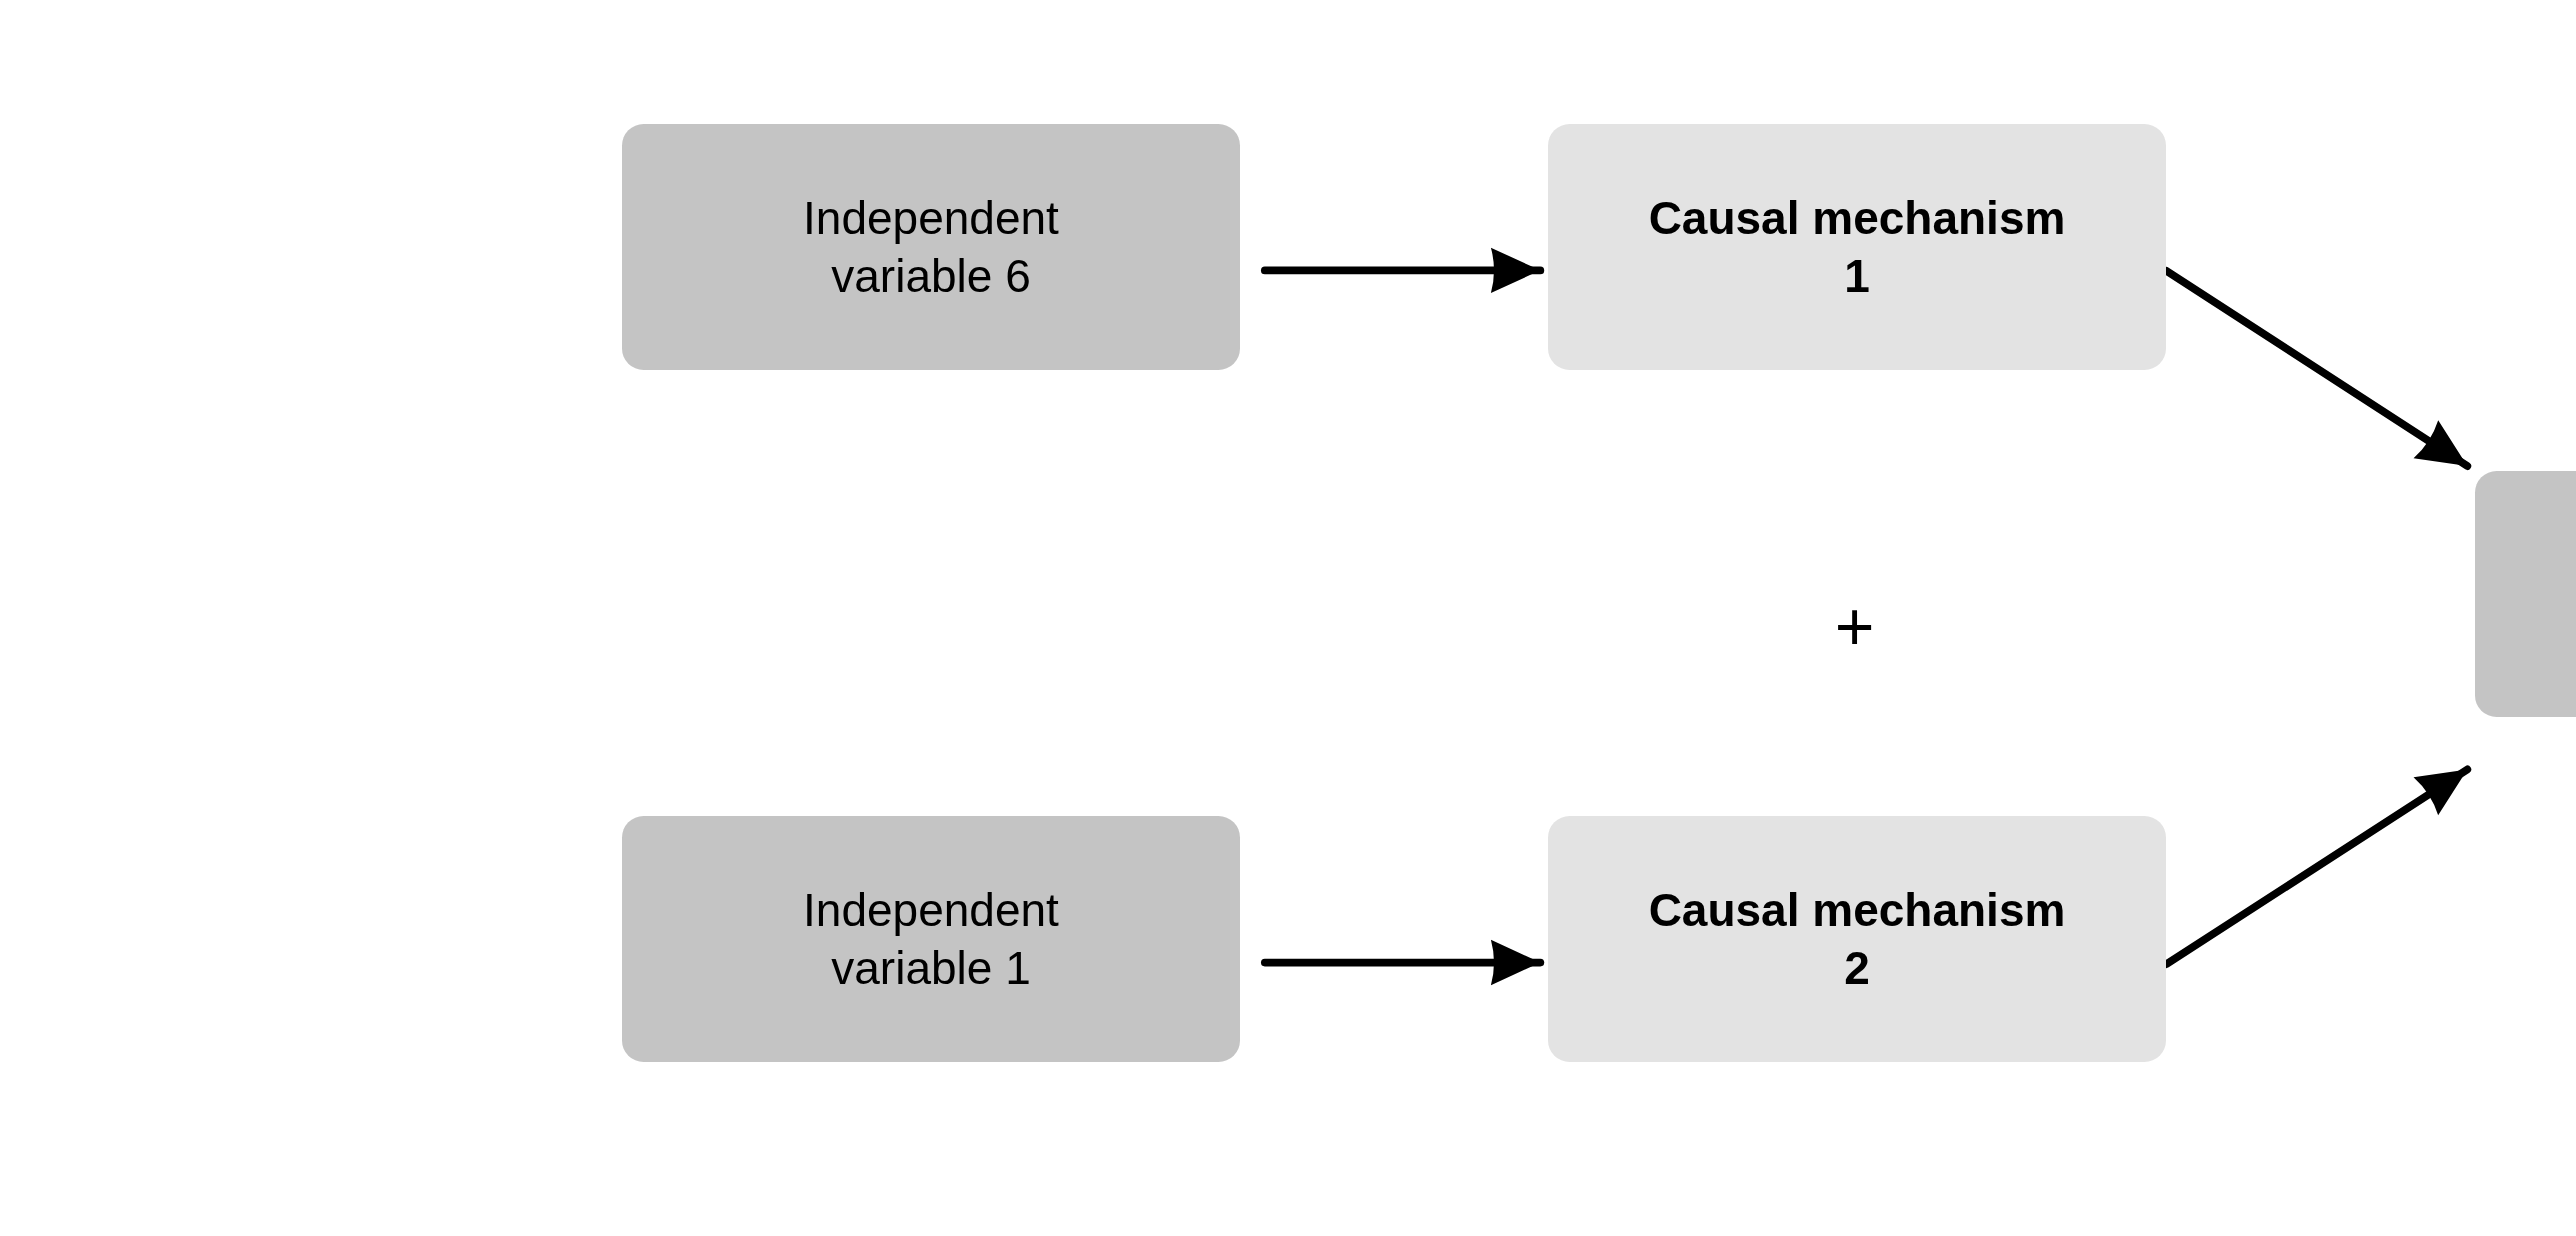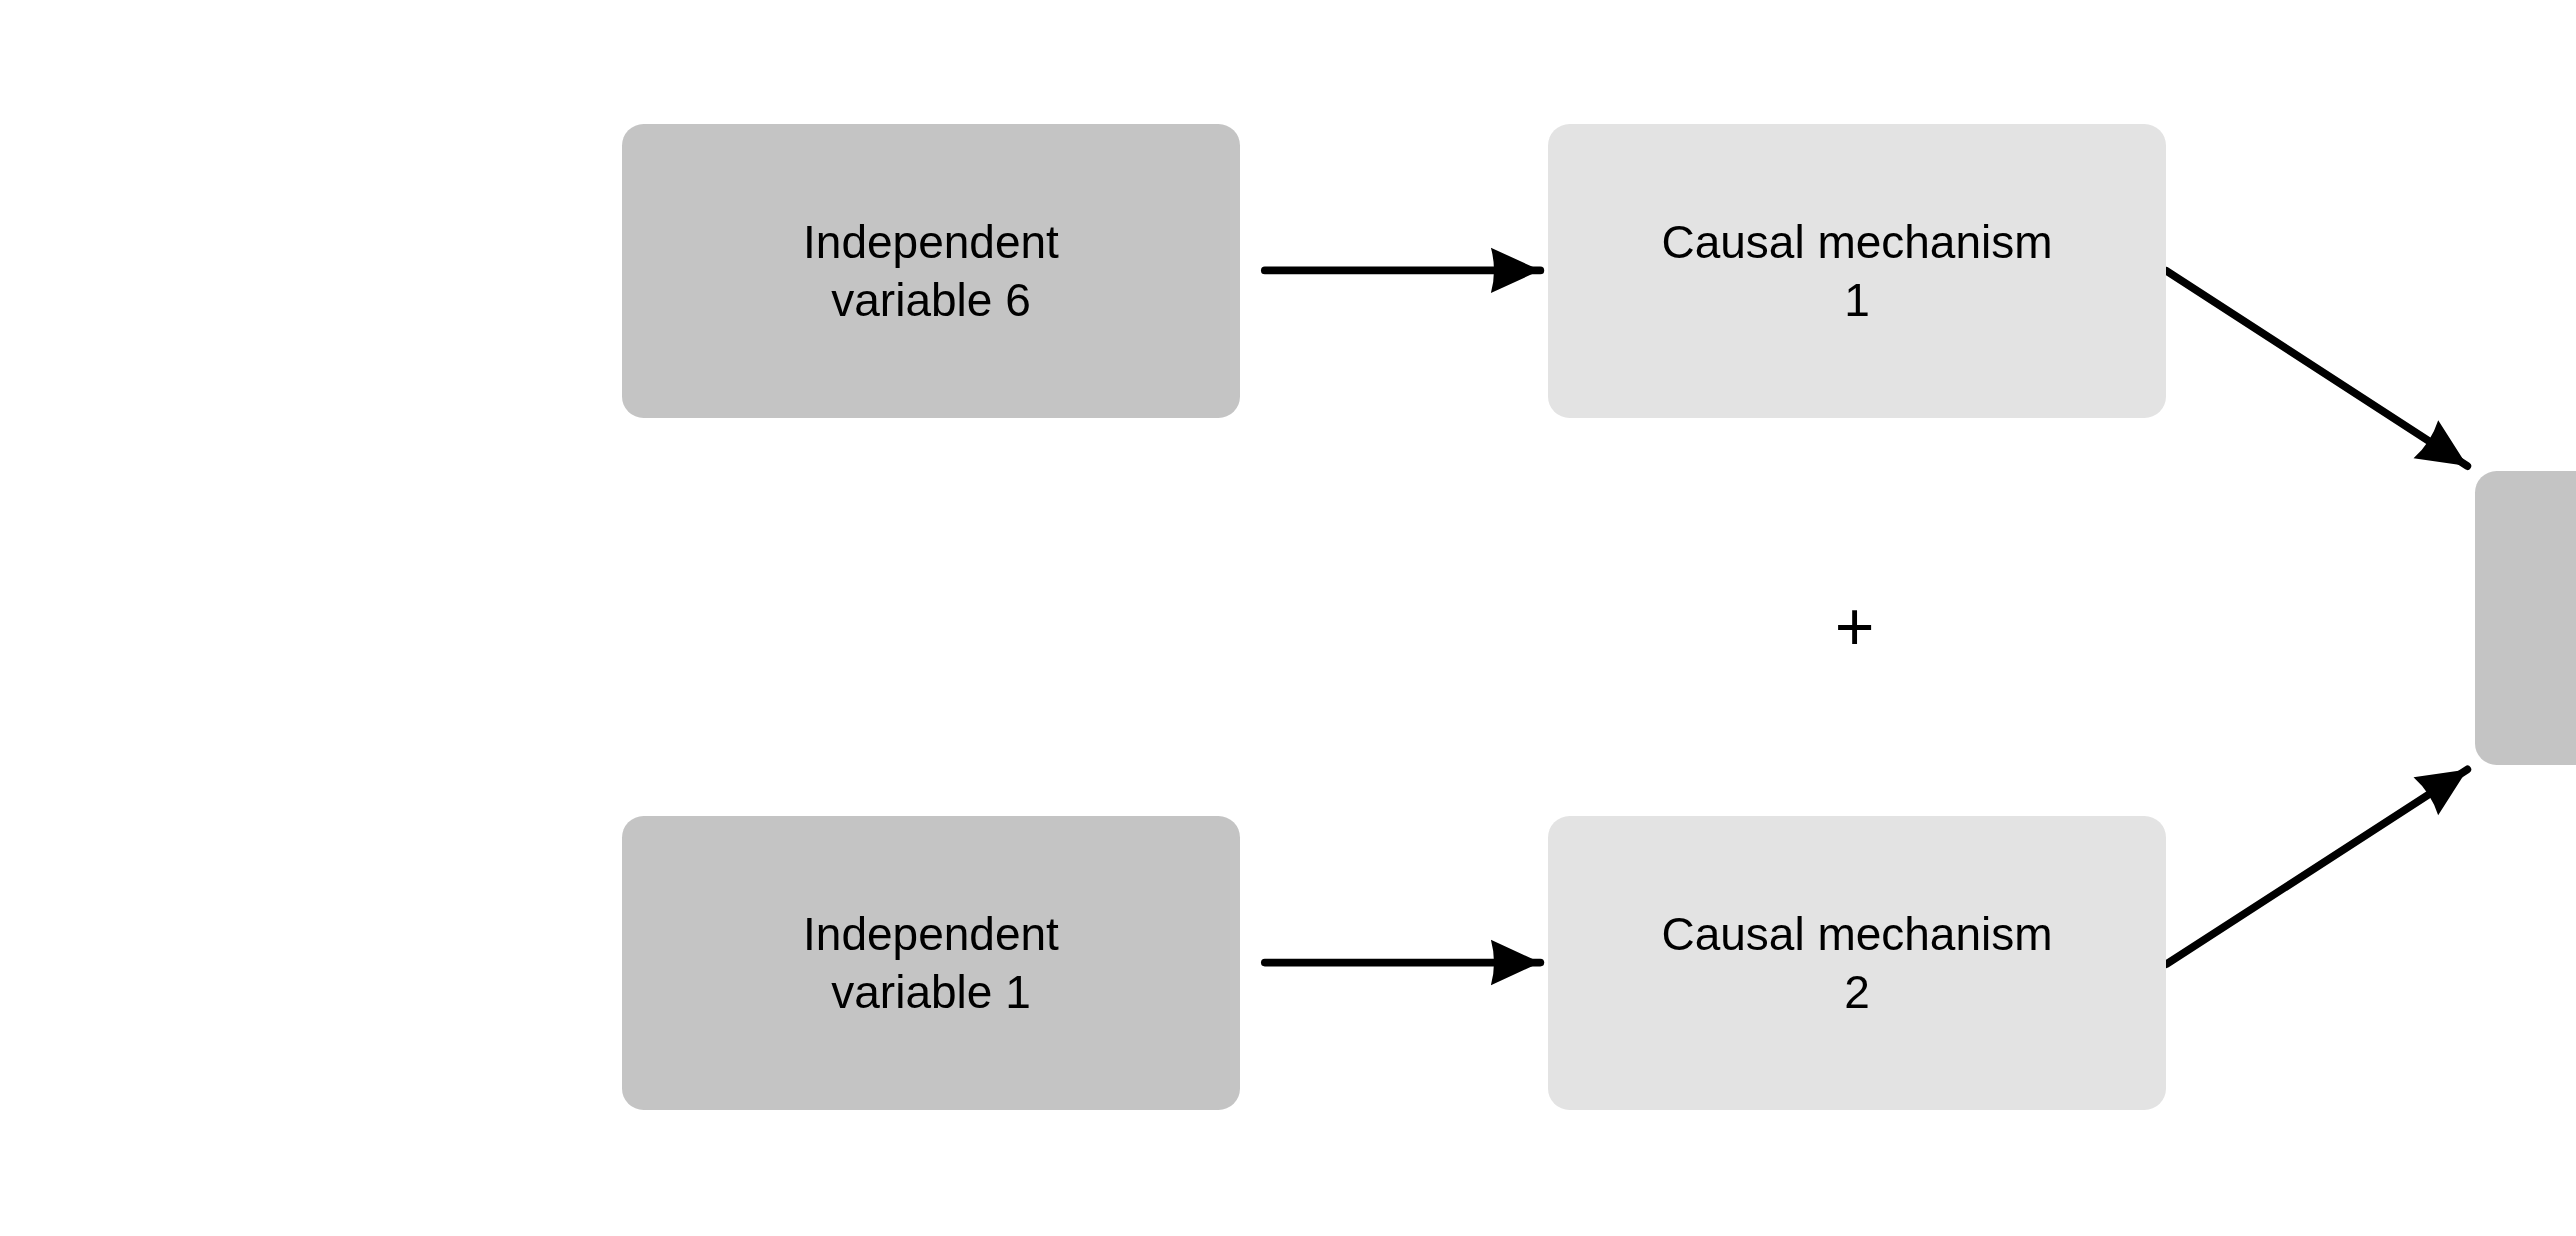--- a/index.html
+++ b/index.html
@@ -19,33 +19,33 @@
     position: absolute;
     left: 0;
     top: 0;
     width: 3709px;
     height: 1236px;
     pointer-events: none;
   }
   .node {
     position: absolute;
     width: 618px;
-    height: 294px;
+    height: 246px;
     border-radius: 21.6px;
     display: flex;
     flex-direction: column;
     align-items: center;
     justify-content: center;
     text-align: center;
     color: var(--color-text, #000000);
     font-size: 46px;
     line-height: 58px;
   }
   .node.fill-variable { background: var(--color-variable-box-fill, #c4c4c4); }
-  .node.fill-mechanism { background: var(--color-mechanism-box-fill, #e3e3e3); }
+  .node.fill-mechanism { background: var(--color-mechanism-box-fill, #e3e3e3); font-weight: bold; }
   #node-iv1 { left: 622px; top: 124px; }
   #node-cm1 { left: 1548px; top: 124px; }
   #node-iv2 { left: 622px; top: 816px; }
   #node-cm2 { left: 1548px; top: 816px; }
   #node-dv  { left: 2475px; top: 471px; }
   .plus-operator {
     position: absolute;
     left: 1777px;
     top: 564px;
     width: 155px;

